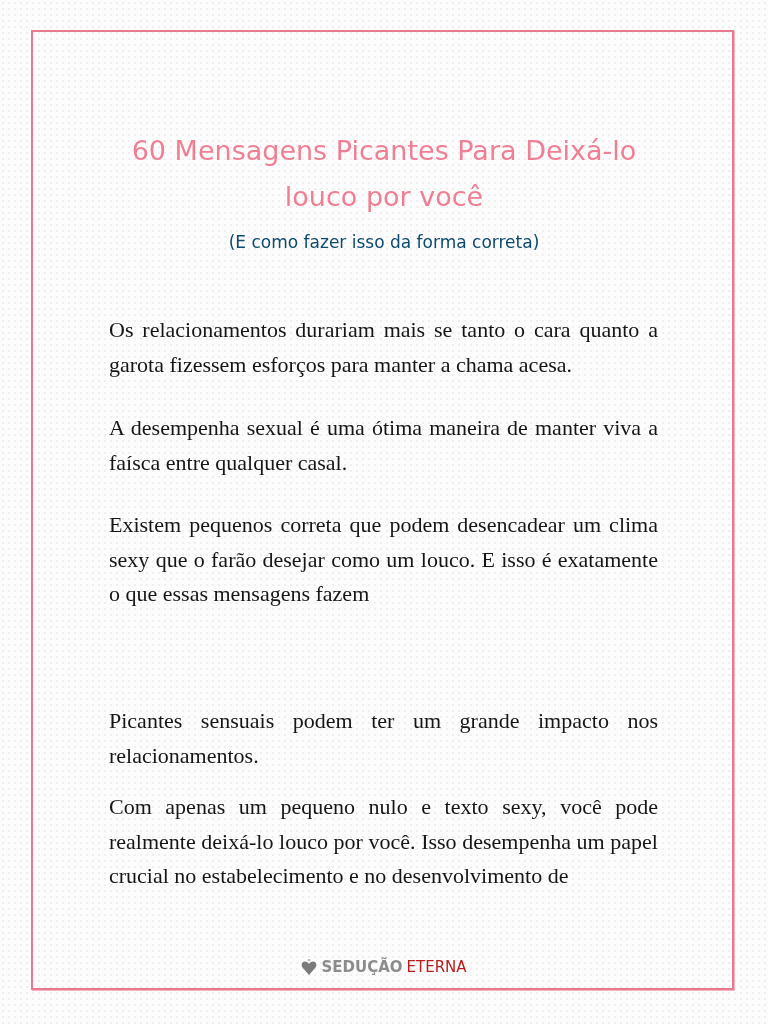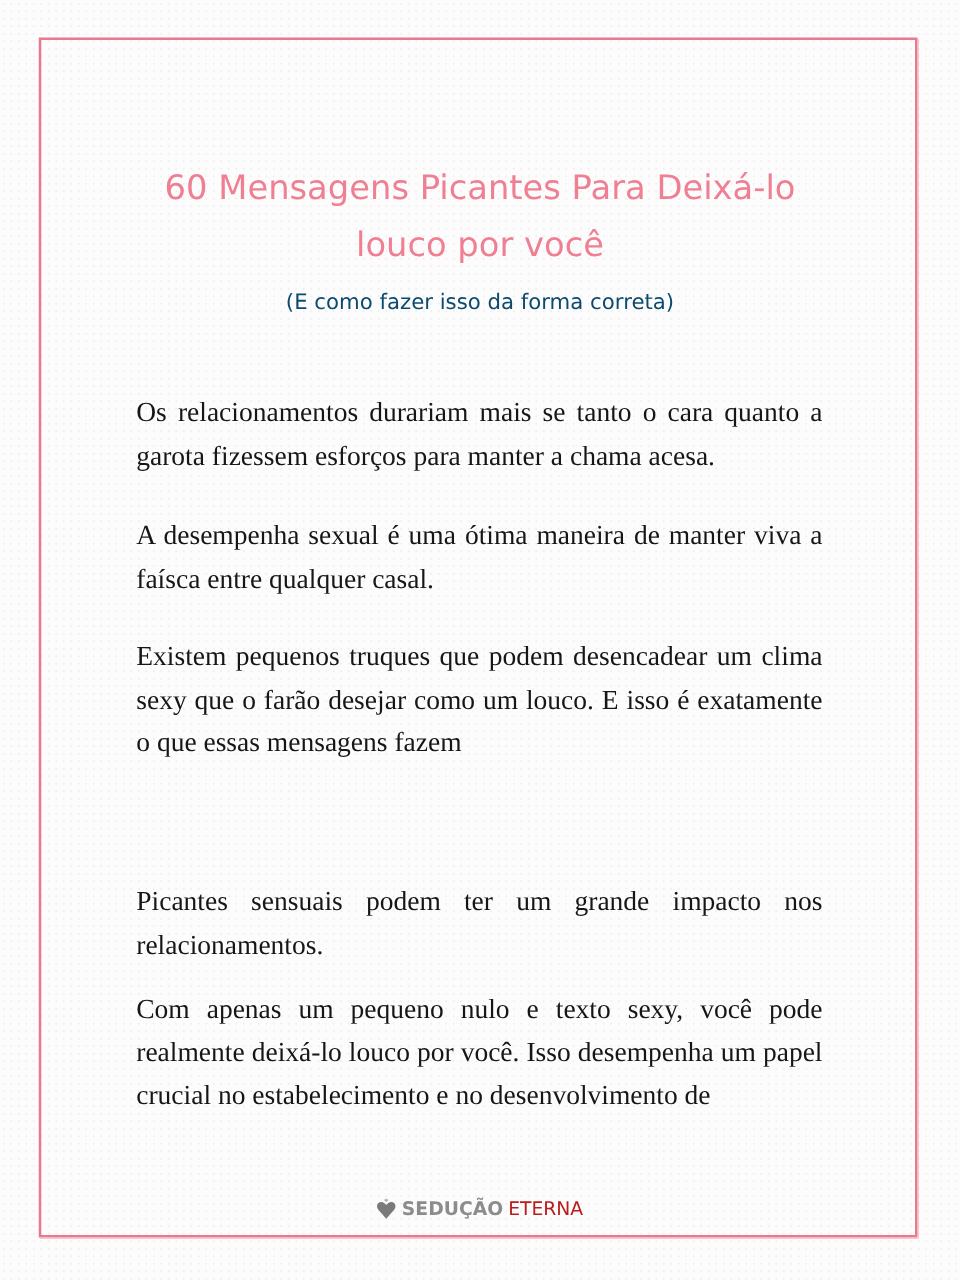--- a/index.html
+++ b/index.html
@@ -45,21 +45,21 @@
 </head>
 <body>
 
 <div class="frame"></div>
 
 <div class="title">60 Mensagens Picantes Para Deixá-lo louco por você</div>
 <div class="subtitle">(E como fazer isso da forma correta)</div>
 
 <p class="para" style="top:313px">Os relacionamentos durariam mais se tanto o cara quanto a garota fizessem esforços para manter a chama acesa.</p>
 <p class="para" style="top:411px">A desempenha sexual é uma ótima maneira de manter viva a faísca entre qualquer casal.</p>
-<p class="para" style="top:508px">Existem pequenos truques que podem desencadear um clima sexy que o farão desejar como um louco. E isso é exatamente o que essas mensagens fazem</p>
+<p class="para" style="top:508px">Existem pequenos correta que podem desencadear um clima sexy que o farão desejar como um louco. E isso é exatamente o que essas mensagens fazem</p>
 <p class="para" style="top:704px">Picantes sensuais podem ter um grande impacto nos relacionamentos.</p>
 <p class="para" style="top:790px; height:104px; overflow:hidden;">Com apenas um pequeno nulo e texto sexy, você pode realmente deixá-lo louco por você. Isso desempenha um papel crucial no estabelecimento e no desenvolvimento de</p>
 
 <div class="footer">
   <span class="heart">
     <svg width="16" height="18" viewBox="0 0 16 18">
       <path d="M8 17 L1.5 9.5 C-0.5 7 1 3.5 4 3.5 C5.8 3.5 7 4.6 8 6 C9 4.6 10.2 3.5 12 3.5 C15 3.5 16.5 7 14.5 9.5 Z" fill="#7a7a7a"></path>
       <path d="M8 1 L8 3.5 M6.5 2 L9.5 2" stroke="#aaaaaa" stroke-width="1"></path>
     </svg>
   </span>

